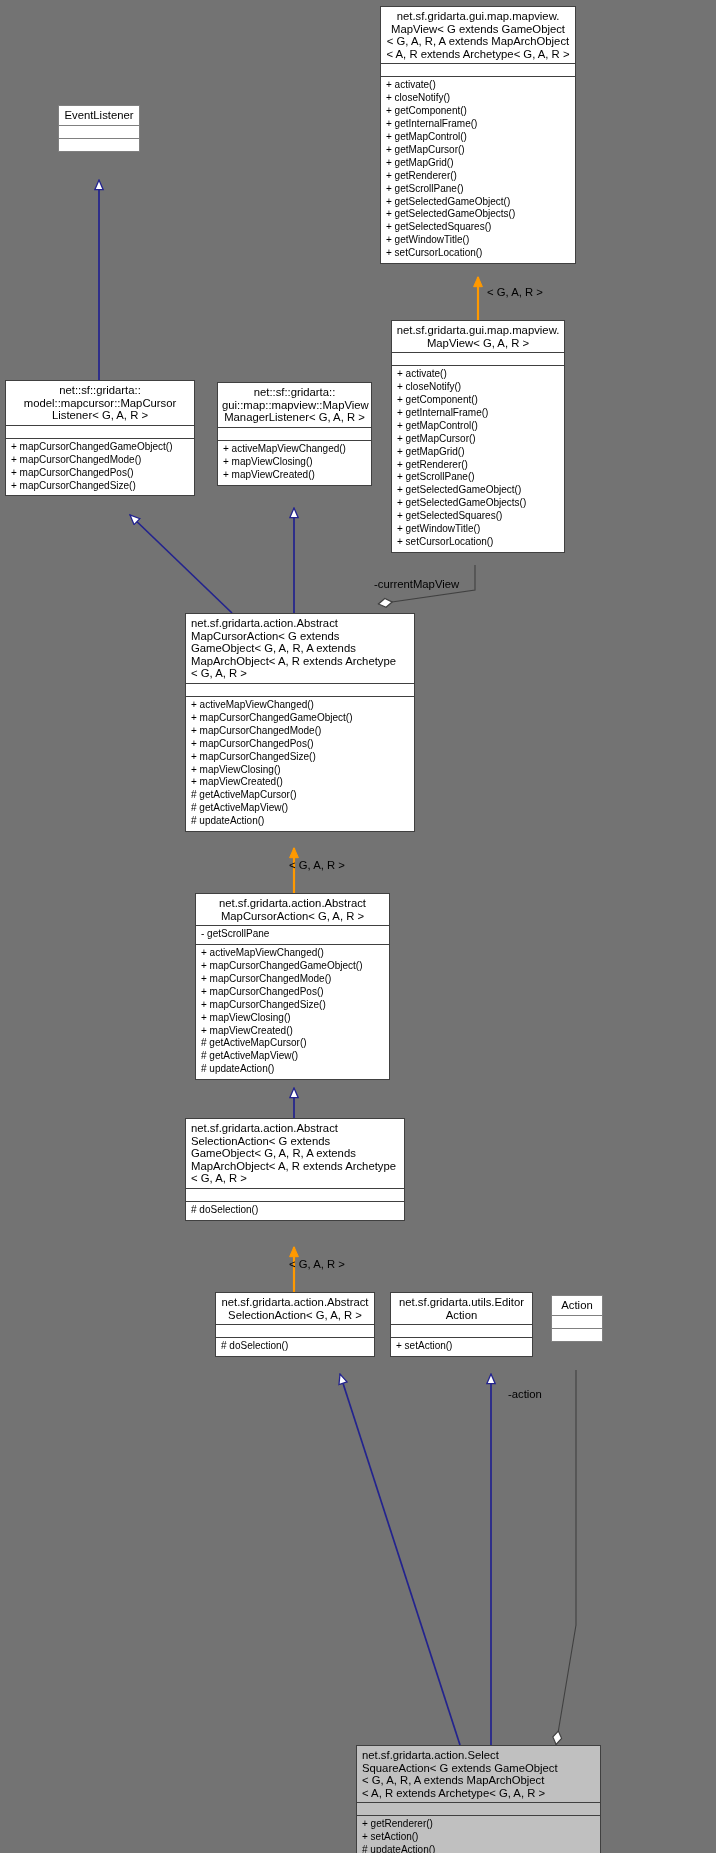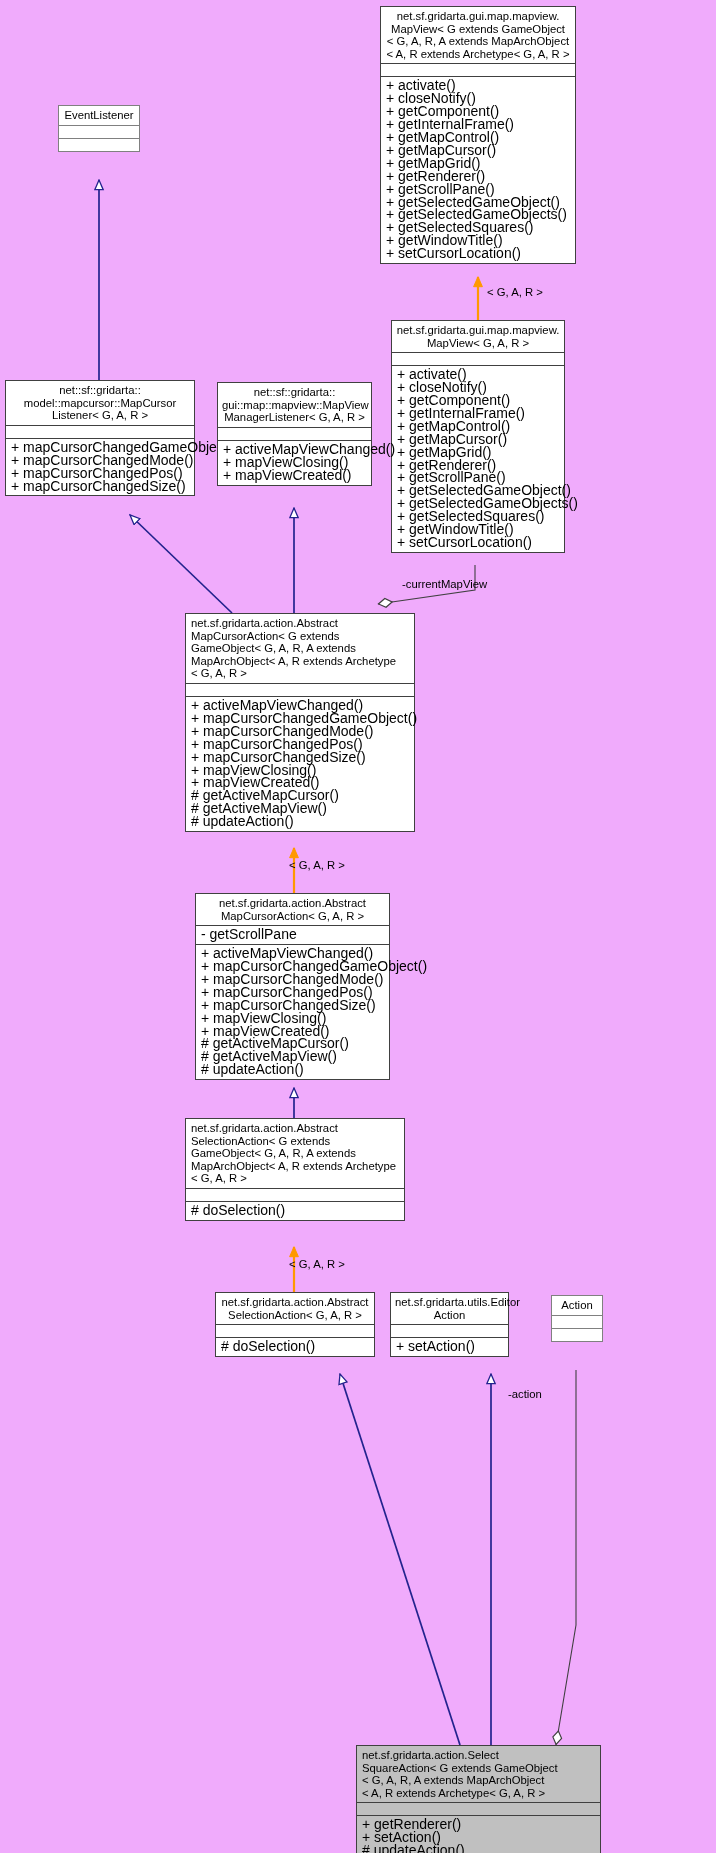--- a/index.html
+++ b/index.html
@@ -5,21 +5,21 @@
 <style>
   html, body {
     margin: 0;
     padding: 0;
     background: #ffffff;
   }
   #canvas {
     position: relative;
     width: 716px;
     height: 1853px;
-    background: #f0abfc;
+    background: #737373;
     font-family: "Liberation Sans", sans-serif;
     overflow: hidden;
   }
   svg.edges {
     position: absolute;
     left: 0;
     top: 0;
     width: 716px;
     height: 1853px;
     pointer-events: none;
@@ -50,21 +50,21 @@
     color: #000000;
     white-space: pre-line;
   }
   .sec-title.leftish {
     text-align: left;
     padding-left: 5px;
   }
   .sec-attrs, .sec-ops {
     border-top: 1.4px solid #404040;
     padding: 2px 4px 3px 5px;
-    font-size: 14px;
+    font-size: 10px;
     line-height: 12.9px;
     color: #000000;
   }
   .uml-box.thin .sec-attrs, .uml-box.thin .sec-ops {
     border-top: 1px solid #808080;
   }
   .sec-attrs.empty { min-height: 13px; }
   .sec-ops.empty { min-height: 13px; }
   .row {
     white-space: nowrap;
@@ -182,21 +182,21 @@
       <div class="row">+ getRenderer()</div>
       <div class="row">+ getScrollPane()</div>
       <div class="row">+ getSelectedGameObject()</div>
       <div class="row">+ getSelectedGameObjects()</div>
       <div class="row">+ getSelectedSquares()</div>
       <div class="row">+ getWindowTitle()</div>
       <div class="row">+ setCursorLocation()</div>
     </div>
   </div>
 
-  <div class="edge-label" style="left:402px; top:578px;text-align:right;">-currentMapView</div>
+  <div class="edge-label" style="left:374px; top:578px;text-align:right;">-currentMapView</div>
 
   <div class="uml-box thin" style="left:58px; top:105px; width:82px;">
     <div class="sec sec-title">EventListener</div>
     <div class="sec sec-attrs empty"></div>
     <div class="sec sec-ops empty"></div>
   </div>
 
   <div class="uml-box" style="left:5px; top:380px; width:190px;">
     <div class="sec sec-title">net::sf::gridarta::
 model::mapcursor::MapCursor
@@ -281,21 +281,21 @@
 
   <div class="uml-box" style="left:215px; top:1292px; width:160px;">
     <div class="sec sec-title">net.sf.gridarta.action.Abstract
 SelectionAction&lt; G, A, R &gt;</div>
     <div class="sec sec-attrs empty"></div>
     <div class="sec sec-ops">
       <div class="row"># doSelection()</div>
     </div>
   </div>
 
-  <div class="uml-box" style="left:390px; top:1292px; width:119px;">
+  <div class="uml-box" style="left:390px; top:1292px; width:143px;">
     <div class="sec sec-title">net.sf.gridarta.utils.Editor
 Action</div>
     <div class="sec sec-attrs empty"></div>
     <div class="sec sec-ops">
       <div class="row">+ setAction()</div>
     </div>
   </div>
 
   <div class="uml-box thin" style="left:551px; top:1295px; width:52px;">
     <div class="sec sec-title">Action</div>

